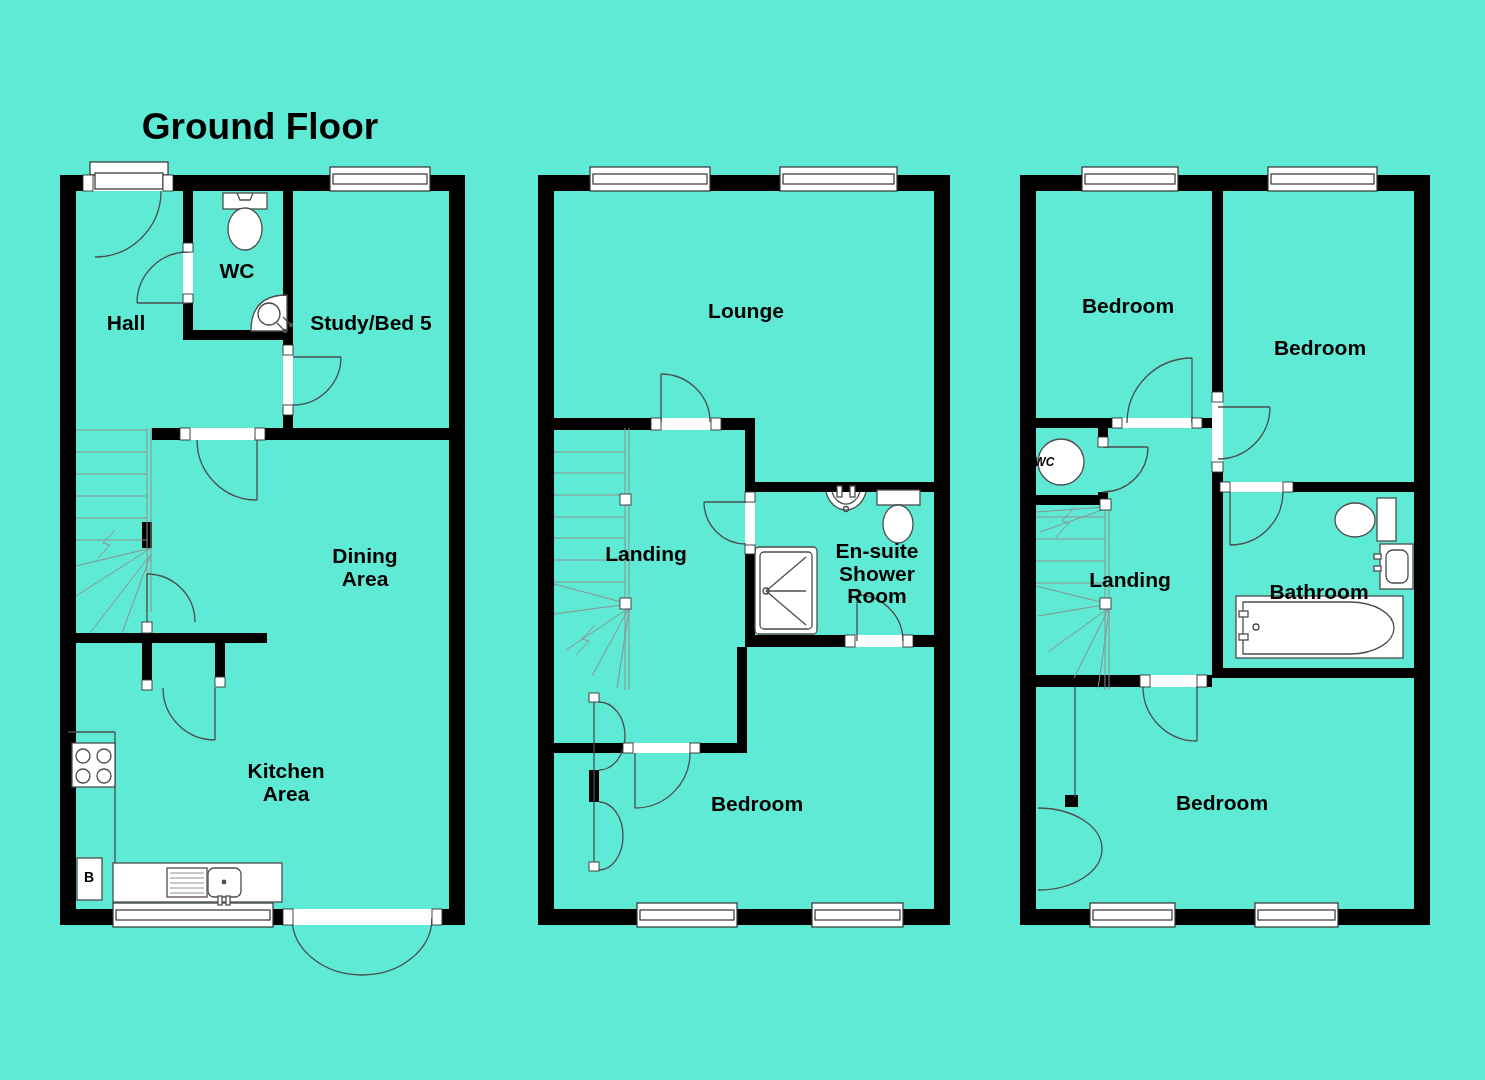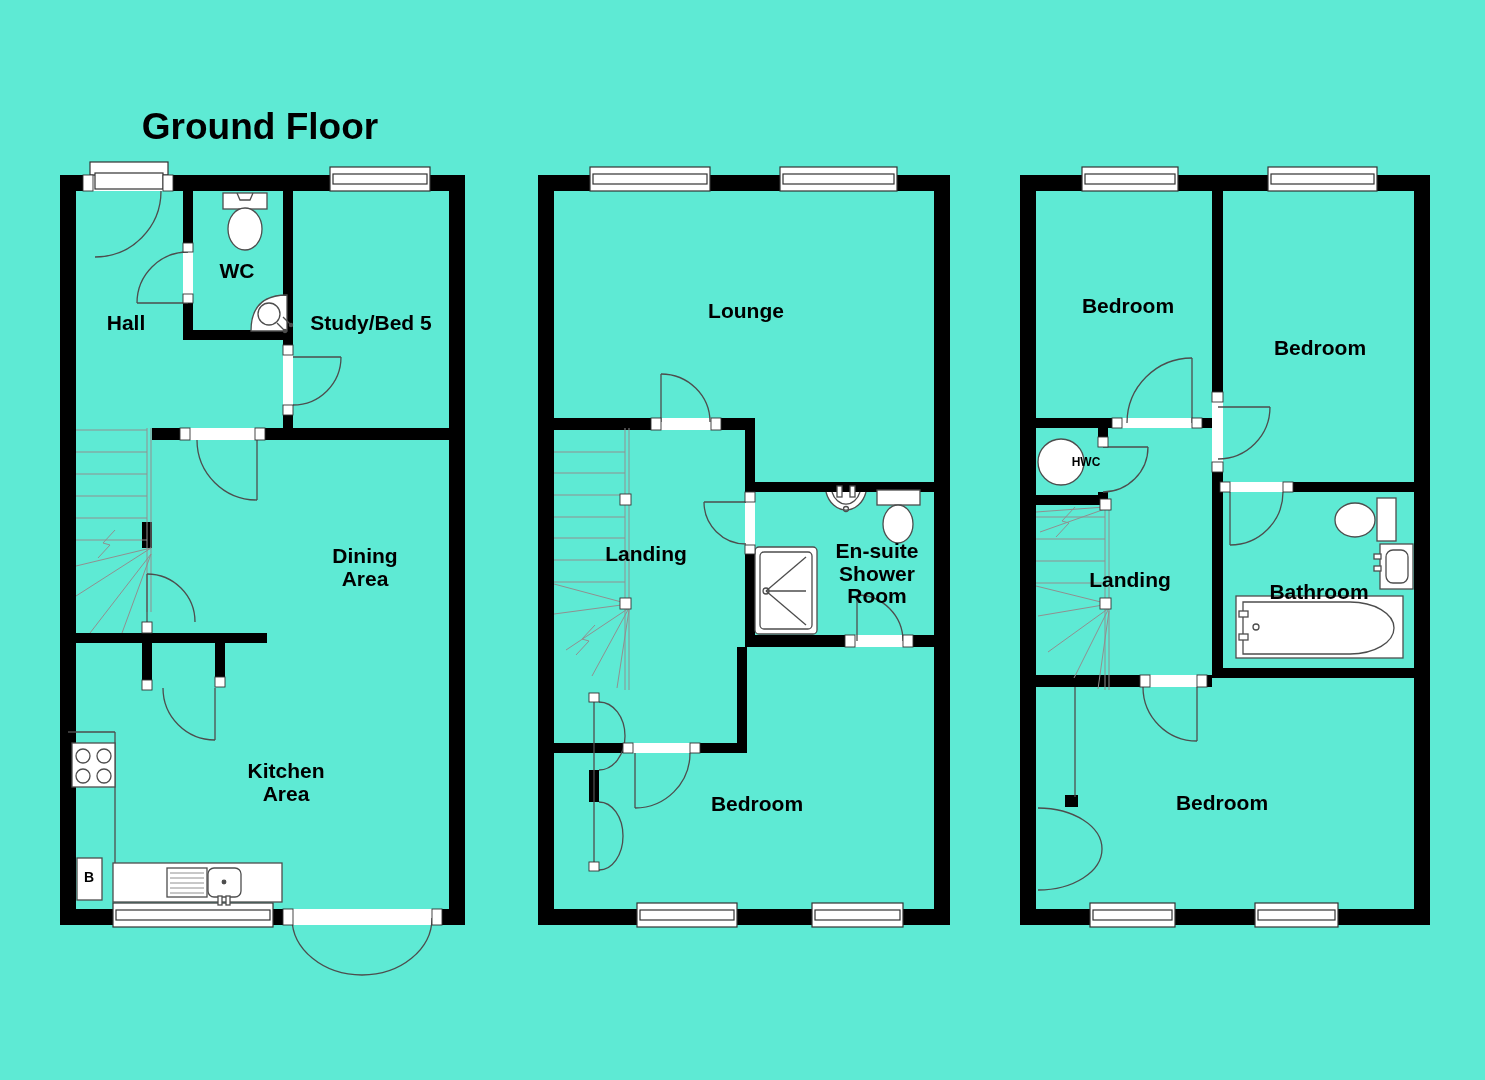--- a/index.html
+++ b/index.html
@@ -353,15 +353,15 @@
 <div class="lbl" style="left:877px;top:574px;">En-suite
 Shower
 Room</div>
 <div class="lbl" style="left:757px;top:804px;">Bedroom</div>
 
 <div class="lbl" style="left:1128px;top:306px;">Bedroom</div>
 <div class="lbl" style="left:1320px;top:348px;">Bedroom</div>
 <div class="lbl" style="left:1130px;top:580px;">Landing</div>
 <div class="lbl" style="left:1319px;top:592px;">Bathroom</div>
 <div class="lbl" style="left:1222px;top:803px;">Bedroom</div>
-<div class="lbl tiny" style="left:1086px;top:462px;">HWC</div>
+<div class="lbl tiny" style="left:1040px;top:462px;font-style:italic;">HWC</div>
 
 </div>
 
 </body></html>

